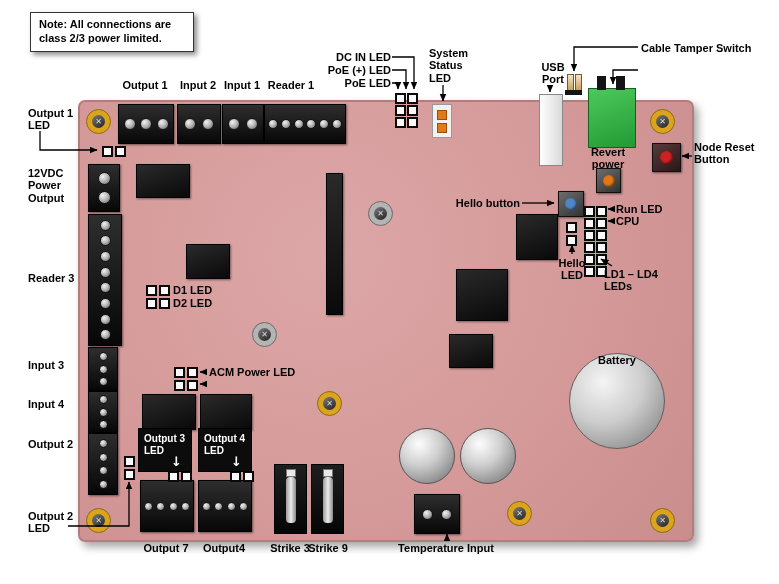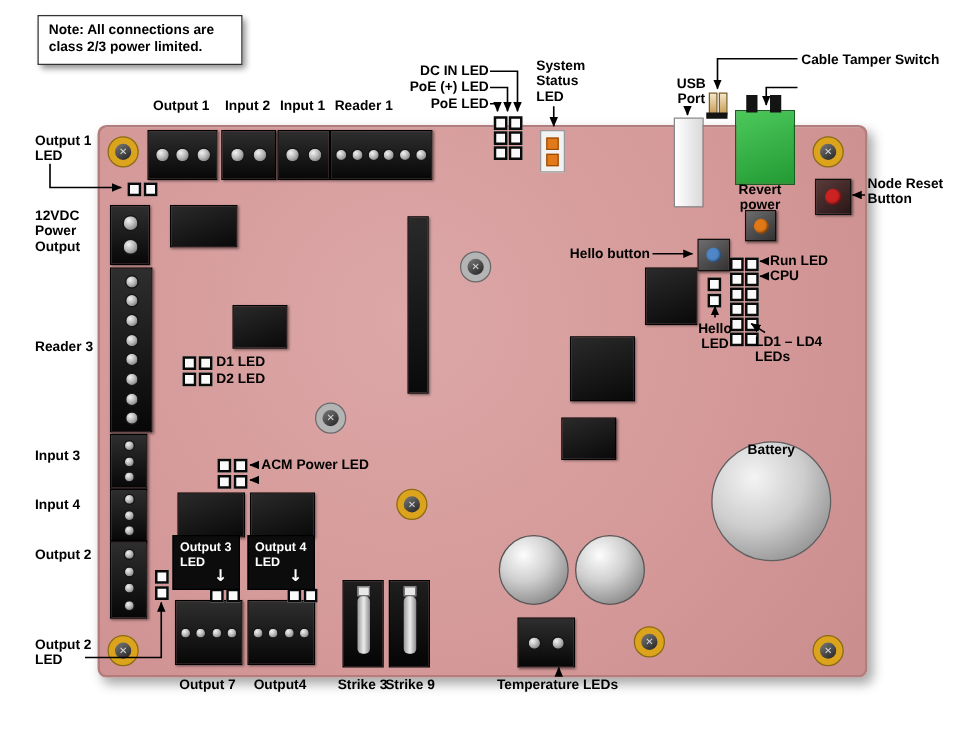--- a/index.html
+++ b/index.html
@@ -340,15 +340,15 @@
   <div class="lbl" style="left:28px;top:510px;width:48px">Output 2 LED</div>
 
   <div class="lbl nw" style="left:173px;top:284px">D1 LED</div>
   <div class="lbl nw" style="left:173px;top:297px">D2 LED</div>
   <div class="lbl nw" style="left:209px;top:366px">ACM Power LED</div>
 
   <div class="lbl c" style="left:140px;top:542px;width:52px">Output 7</div>
   <div class="lbl c" style="left:198px;top:542px;width:52px">Output4</div>
   <div class="lbl c" style="left:270px;top:542px;width:40px">Strike 3</div>
   <div class="lbl c" style="left:308px;top:542px;width:40px">Strike 9</div>
-  <div class="lbl c nw" style="left:396px;top:542px;width:100px">Temperature LEDs</div>
+  <div class="lbl c nw" style="left:396px;top:542px;width:100px">Temperature Input</div>
 
 </div>
 
 </body></html>

